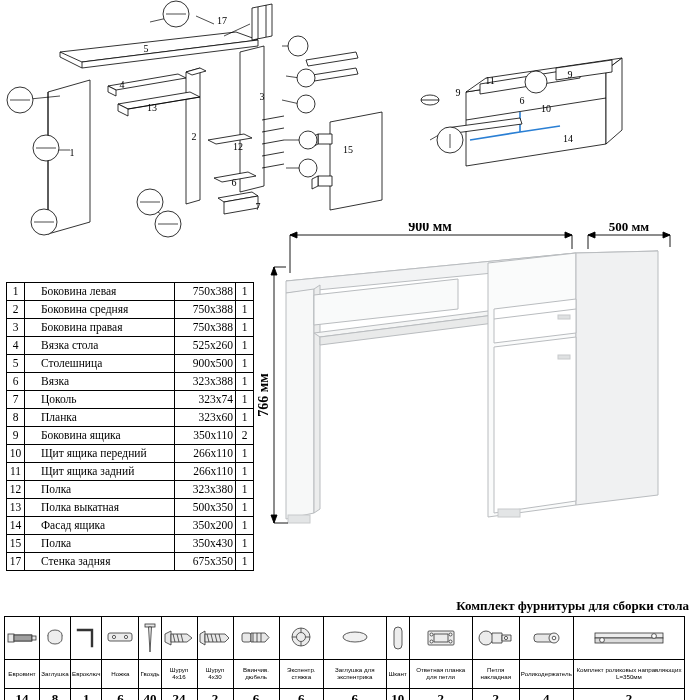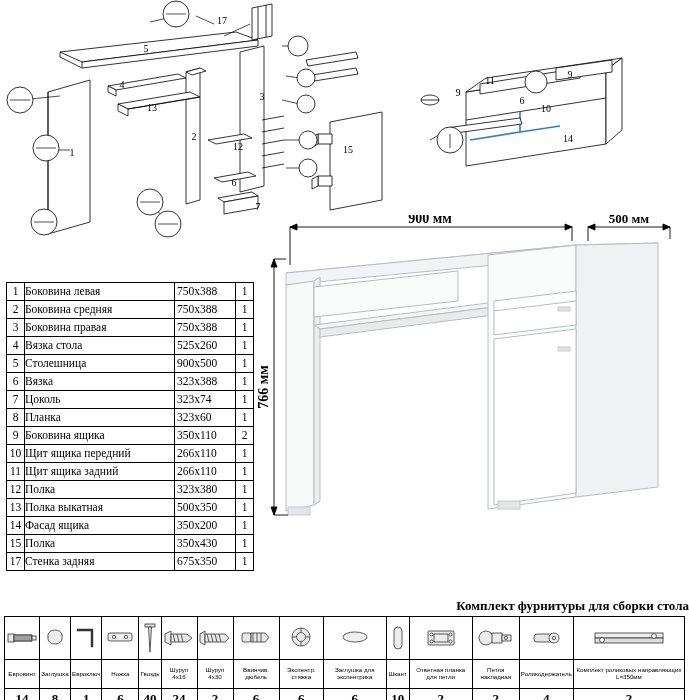--- a/index.html
+++ b/index.html
@@ -22,26 +22,26 @@
     font-size:11.5px;
   }
   .parts td{
     border:1px solid #000;
     padding:1px 2px;
     height:15px;
     line-height:13px;
     white-space:nowrap;
   }
   .parts td.num{width:13px;text-align:center;}
-  .parts td.nm{text-align:left;padding-left:0;}
-  .parts td.sz{width:56px;text-align:left;}
+  .parts td.nm{text-align:left;padding-left:16px;}
+  .parts td.sz{width:56px;text-align:right;}
   .parts td.qt{width:13px;text-align:center;}
 
   
-  .product{position:absolute;left:258px;top:215px;width:431px;height:360px;}
+  .product{position:absolute;left:258px;top:223px;width:431px;height:360px;}
   .product svg{display:block;}
 
   
   .kit-title{
     position:absolute;left:0;top:598px;width:689px;text-align:right;
     font-family:"Liberation Serif", serif;
     font-size:13px;font-weight:bold;
   }
   .kit{
     position:absolute;left:4px;top:616px;width:681px;

